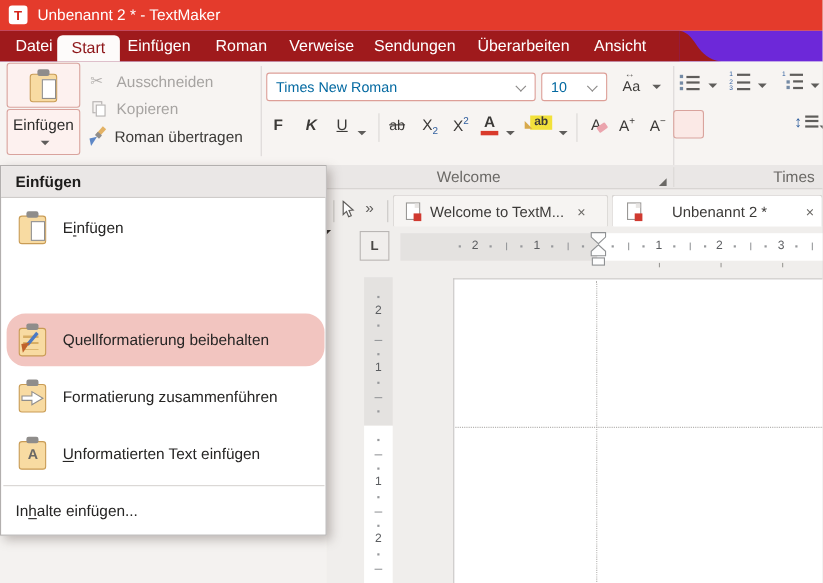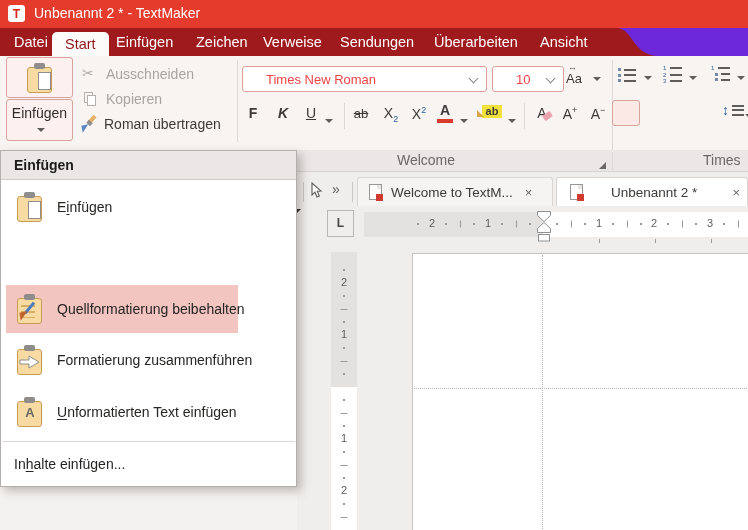--- a/index.html
+++ b/index.html
@@ -24,21 +24,21 @@
 
   
   .ribbon { left:0; top:56px; width:748px; height:94px; background:#f7f4f2; }
   .groupbar { left:0; top:150px; width:748px; height:22px; background:#eae7e6;
               border-bottom:1px solid #d6d3d1; font-size:14px; color:#6b6966; }
   .bigbtn { border:1px solid #d9a39d; background:#fdf1ef; border-radius:3px; }
   .rbl { font-size:14px; color:#3c3a38; }
   .rbl.dis { color:#a7a4a2; }
   .vdiv { width:1px; background:#dbd8d6; }
   .combo { height:26px; background:#fff; border:1px solid #dd9f98; border-radius:3px;
-           font-size:13px; color:#ef4444; display:flex; align-items:center; padding-left:23px; }
+           font-size:13px; color:#0369a1; display:flex; align-items:center; padding-left:8px; }
   .chev { width:7px; height:7px; border-right:1.5px solid #8a8887; border-bottom:1.5px solid #8a8887;
           transform:rotate(45deg); position:absolute; }
   .dd { width:0; height:0; border-left:4px solid transparent; border-right:4px solid transparent;
         border-top:4.5px solid #5f5d5b; position:absolute; }
   .fbtn { position:absolute; font-size:14px; color:#3c3a38; text-align:center; }
   .blue { color:#2f5e9e; }
   .alybox { border:1px solid #d9a39d; background:#fbe9e6; border-radius:3px; }
   .al { display:flex; flex-direction:column; justify-content:space-between; width:17px; height:14px; }
   .al-c { align-items:center; }
   .al-r { align-items:flex-end; }
@@ -68,21 +68,21 @@
   .dotv { border-left:1px dotted #b5b3b1; }
   .doth { border-top:1px dotted #b5b3b1; }
 
   
   .pastemenu { left:0; top:150px; width:297px; height:337px; background:#fff;
                border:1px solid #b2afae; box-shadow:4px 4px 9px rgba(90,75,70,.35); z-index:50; }
   .pm-header { left:0; top:0; width:295px; height:29px; background:#eae7e6;
                border-bottom:1px solid #cfccca; font-weight:bold; font-size:14px;
                line-height:29px; padding-left:13px; color:#1d1c1b; }
   .pm-item { left:0; width:295px; height:50px; }
-  .pm-item.hl { left:5px; width:232px; background:#f2c5c0; }
+  .pm-item.hl { left:5px; width:289px; background:#f2c5c0;border-radius:17px; }
   .pm-label { position:absolute; left:56px; top:0; height:50px; line-height:50px; font-size:14px; color:#262524; white-space:nowrap; }
   .pm-item.hl .pm-label { left:51px; }
   .accel { text-decoration:underline; text-underline-offset:2px; }
   .pm-sep { left:2px; width:292px; height:1px; background:#d7d4d2; }
   .pm-footer { font-size:14px; color:#262524; }
 
   
   .clipicon { position:absolute; width:34px; height:34px; }
   .cbody { position:absolute; left:4px; top:6px; width:25px; height:26px; background:#f8dba2;
            border:1px solid #c99c55; border-radius:3px; }
@@ -111,21 +111,21 @@
   </div>
 
   <div class="abs menubar">
     <div class="abs menubar-dark"></div>
     <svg class="abs" style="left:618px;top:0;width:42px;height:28px">
       <path d="M0,0 C16,3 14,25 38,28 L0,28 Z" fill="#9f1a1c"></path>
     </svg>
     <div class="abs mb-item" style="left:14px">Datei</div>
     <div class="abs mb-item mb-active" style="left:52px;top:4px;height:24px;line-height:24px">Start</div>
     <div class="abs mb-item" style="left:116px">Einfügen</div>
-    <div class="abs mb-item" style="left:196px">Zeichen</div>
+    <div class="abs mb-item" style="left:196px">Roman</div>
     <div class="abs mb-item" style="left:263px">Verweise</div>
     <div class="abs mb-item" style="left:434px">Überarbeiten</div>
     <div class="abs mb-item" style="left:340px">Sendungen</div>
     <div class="abs mb-item" style="left:540px">Ansicht</div>
   </div>
 
   <div class="abs ribbon">
 
     <div class="abs bigbtn" style="left:6px;top:1px;width:67px;height:41px">
       <div class="clipicon" style="left:16px;top:3px">
@@ -152,21 +152,21 @@
       <div class="abs" style="left:5px;top:6px;width:5px;height:4px;background:#8f8d8b;transform:rotate(42deg)"></div>
       <div class="abs" style="left:0;top:10px;width:0;height:0;border-top:7px solid #5d87c6;border-right:7px solid transparent;transform:rotate(-12deg)"></div>
     </div>
     <div class="abs rbl" style="left:104px;top:60px">Roman übertragen</div>
     <div class="abs vdiv" style="left:237px;top:4px;height:82px"></div>
 
     <div class="abs combo" style="left:242px;top:10px;width:245px">
       <span>Times New Roman</span>
       <span class="chev" style="right:9px;top:8px"></span>
     </div>
-    <div class="abs combo" style="left:492px;top:10px;width:72px">
+    <div class="abs combo" style="left:492px;top:10px;width:60px">
       <span>10</span>
       <span class="chev" style="right:9px;top:8px"></span>
     </div>
     <div class="abs" style="left:566px;top:12px;width:22px;height:22px">
       <span class="abs" style="left:2px;top:-6px;font-size:9px;color:#5f5d5b">↔</span>
       <span class="abs" style="left:0;top:3px;font-size:13px;color:#3c3a38">Aa</span>
     </div>
     <div class="dd abs" style="left:593px;top:21px"></div>
 
     <div class="fbtn" style="left:245px;top:49px;width:16px;font-weight:bold">F</div>

